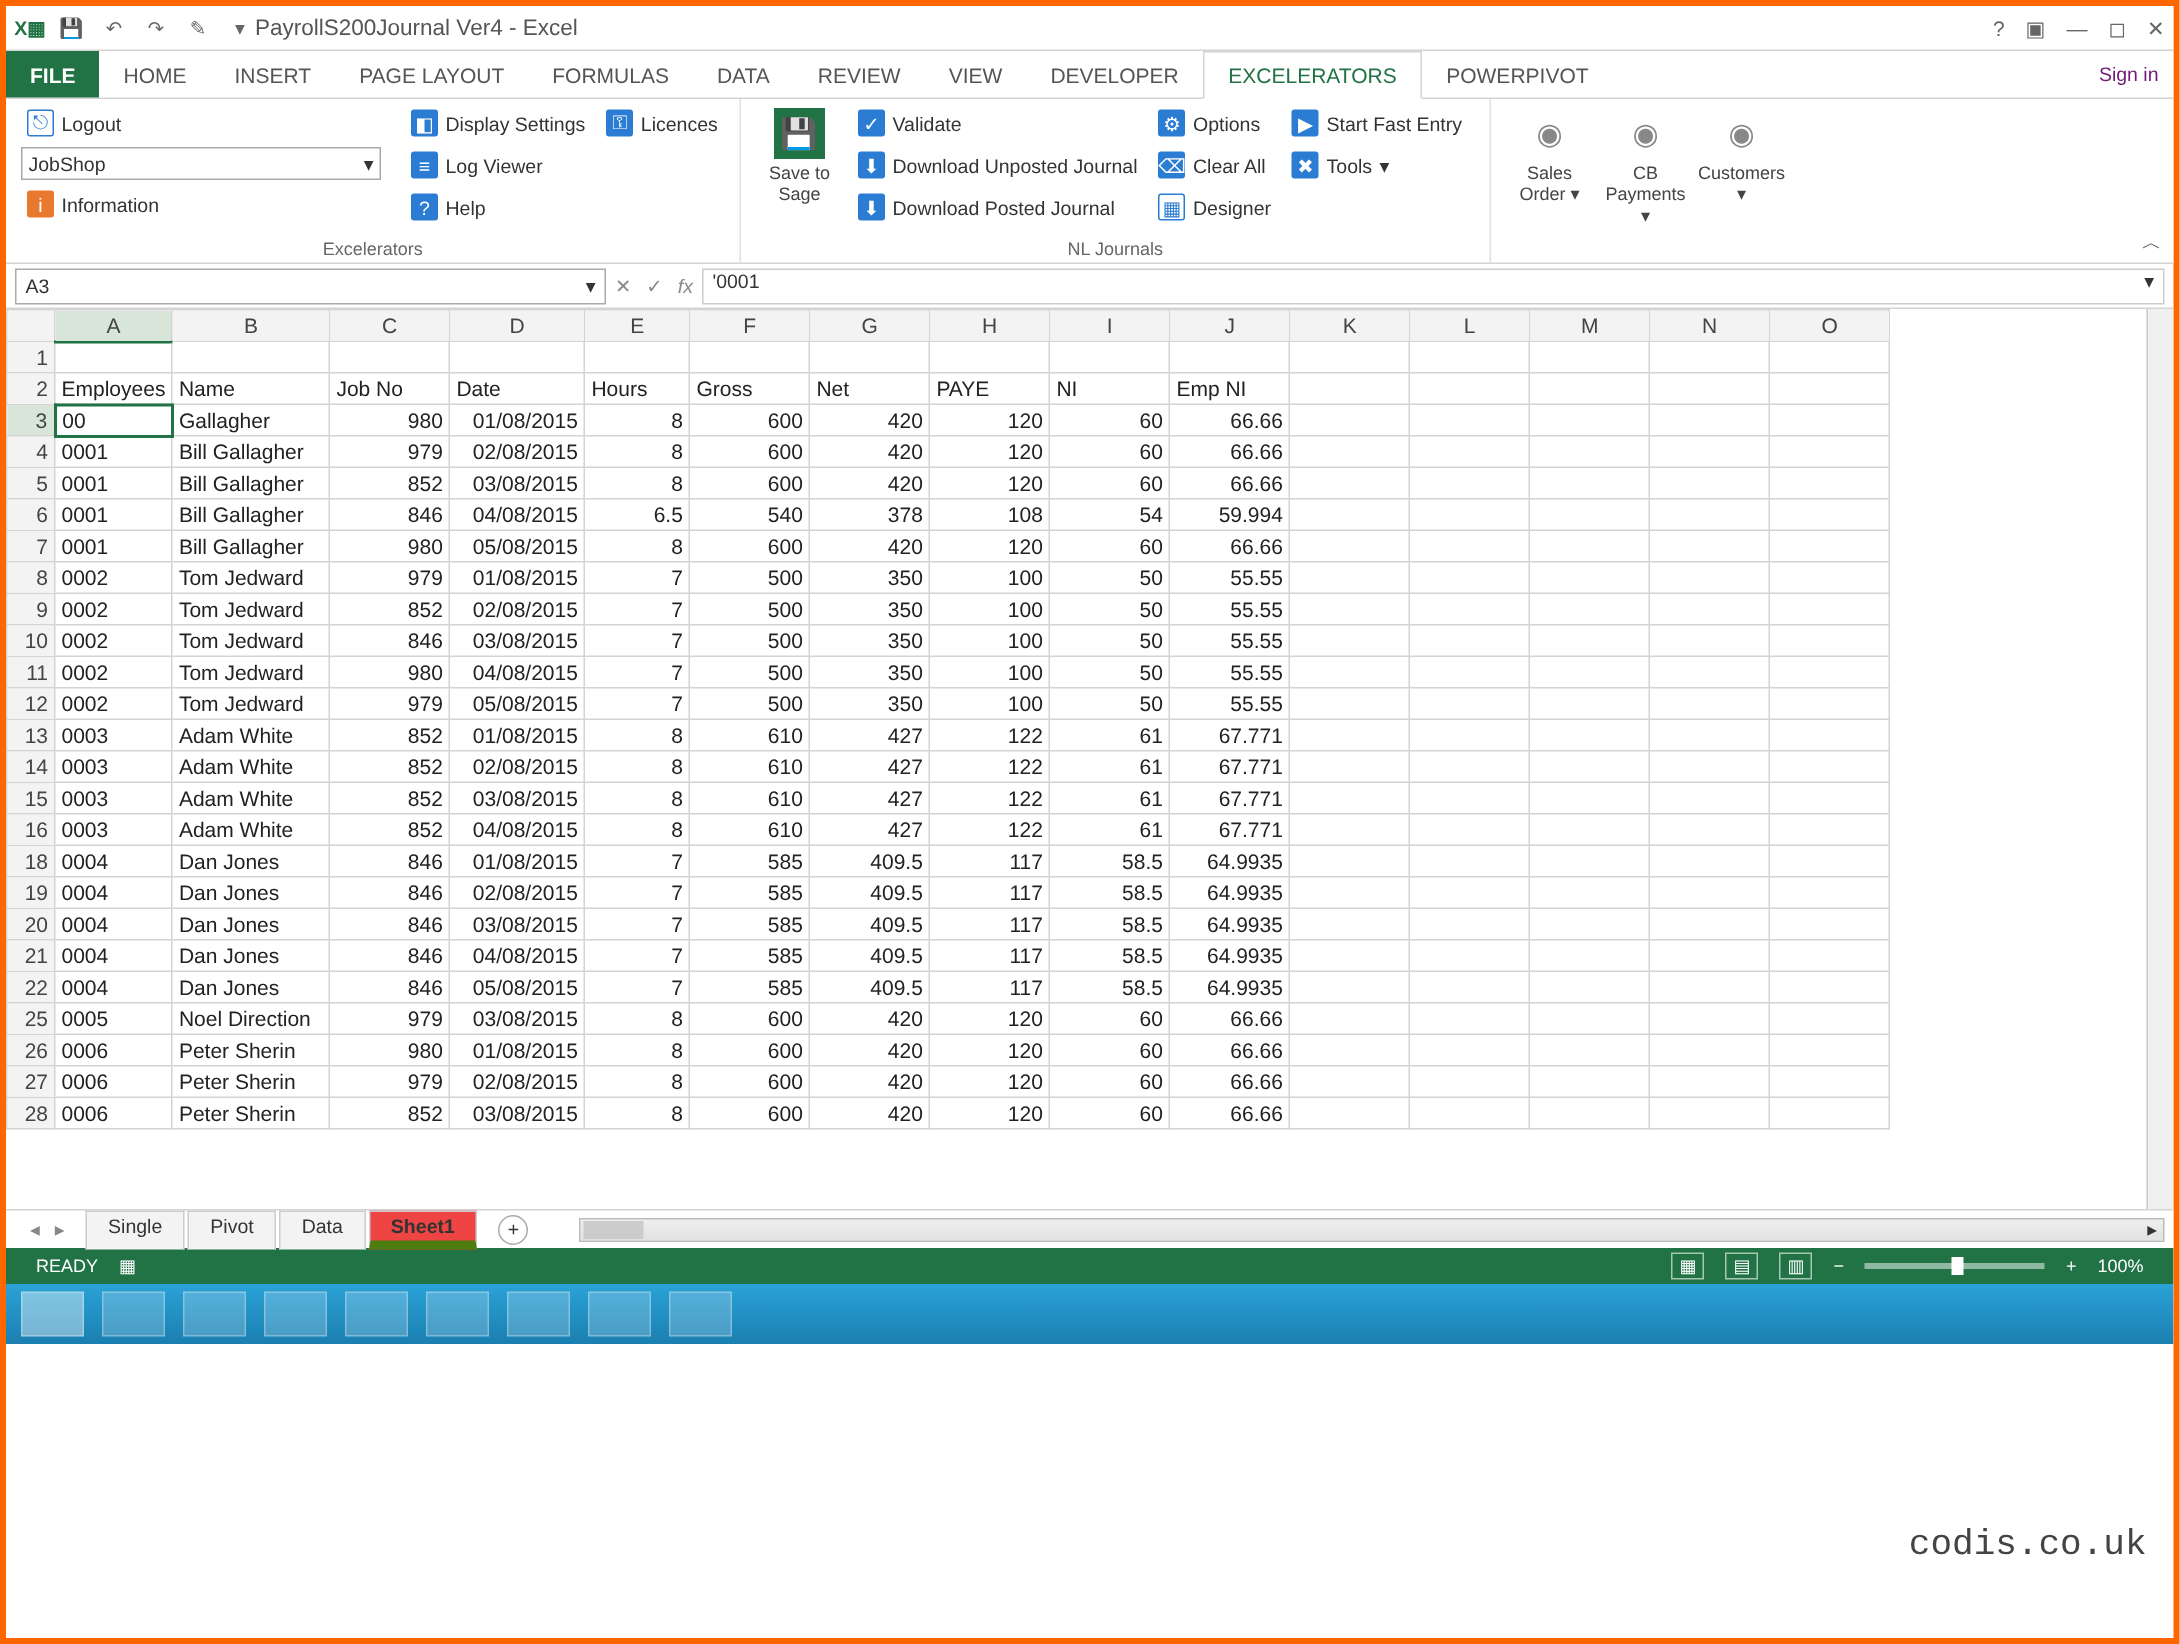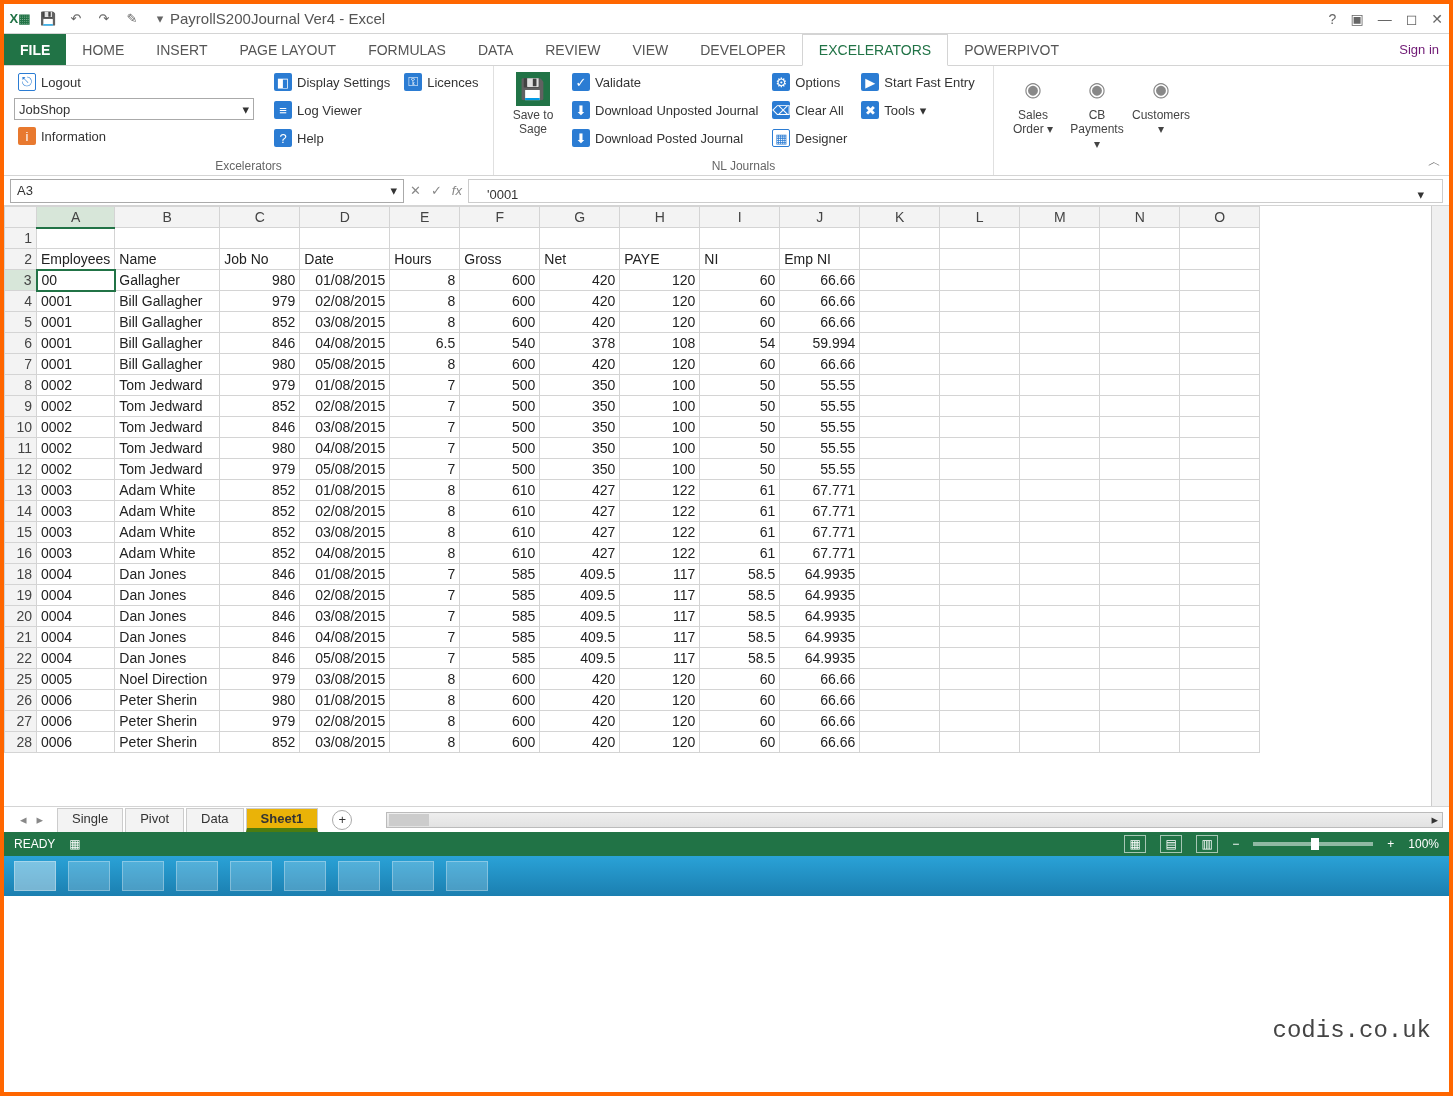--- a/index.html
+++ b/index.html
@@ -26,38 +26,38 @@
 .ricon.orange { background: #e8792f; color: #fff; }
 .ricon.border { border: 1px solid #2b7cd3; color: #2b7cd3; background: #fff; }
 .bigbtn { display: flex; flex-direction: column; align-items: center; justify-content: flex-start; width: 58px; cursor: pointer; padding: 2px; gap: 2px; }
 .bigbtn .bigicon { width: 34px; height: 34px; display: flex; align-items: center; justify-content: center; font-size: 20px; }
 .bigbtn .biglabel { text-align: center; font-size: 12px; line-height: 1.2; color: #444; }
 .combo { width: 240px; height: 22px; border: 1px solid #aaa; background: #fff; display: flex; align-items: center; padding: 0 4px; justify-content: space-between; }
 .ribbon-collapse { position: absolute; right: 8px; bottom: 4px; color: #666; cursor: pointer; }
 .formula-bar { height: 30px; display: flex; align-items: center; border-bottom: 1px solid #d4d4d4; padding: 4px 6px; gap: 6px; }
 .namebox { width: 394px; height: 24px; border: 1px solid #aaa; display: flex; align-items: center; padding: 0 6px; justify-content: space-between; background: #fff; }
 .fx-controls { display: flex; gap: 10px; align-items: center; color: #888; }
-.fx-input { flex: 1; height: 24px; border: 1px solid #ccc; padding: 0 18px; display: flex; align-items: flex-end; justify-content: space-between; }
+.fx-input { flex: 1; height: 24px; border: 1px solid #ccc; padding: 0 6px; display: flex; align-items: flex-start; justify-content: space-between; }
 .grid-area { height: 600px; overflow: hidden; position: relative; }
 .grid { border-collapse: collapse; table-layout: fixed; }
 .grid th, .grid td { border: 1px solid #d4d4d4; height: 21px; padding: 0 4px; font-size: 14px; color: #222; background: #fff; white-space: nowrap; overflow: hidden; }
 .grid th { background: #f3f3f3; font-weight: 400; text-align: center; color: #444; position: relative; }
 .grid th.rowh { width: 32px; text-align: right; padding-right: 4px; }
 .grid th.active-col { background: #d7e6d9; border-bottom: 2px solid #217346; }
 .grid th.active-row { background: #d7e6d9; border-right: 2px solid #217346; }
 .grid td.active-cell { outline: 2px solid #217346; outline-offset: -1px; }
 .grid td.num { text-align: right; }
 .sheet-tabs { height: 26px; display: flex; align-items: center; border-top: 1px solid #d4d4d4; background: #fff; padding: 0 6px; gap: 4px; }
 .sheet-tabs .nav { display: flex; gap: 10px; color: #888; padding: 0 10px; }
 .sheet-tabs .sheet { padding: 2px 14px; border: 1px solid #ccc; border-bottom: none; background: #f3f3f3; cursor: pointer; font-size: 13px; }
-.sheet-tabs .sheet.active { background: #eab308; border-bottom: 4px solid #4d7c0f; font-weight: 600; }
+.sheet-tabs .sheet.active { background: #ef4444; border-bottom: 6px solid #4d7c0f; font-weight: 600; }
 .sheet-tabs .addsheet { width: 20px; height: 20px; border: 1px solid #aaa; border-radius: 50%; display: flex; align-items: center; justify-content: center; margin-left: 10px; cursor: pointer; }
 .sheet-tabs .hscroll { flex: 1; margin-left: 30px; height: 16px; background: linear-gradient(#eee,#e2e2e2); border: 1px solid #bbb; position: relative; }
 .sheet-tabs .hscroll .thumb { position: absolute; left: 2px; top: 1px; width: 40px; height: 12px; background: #ccc; }
-.statusbar { height: 24px; background: #217346; color: #fff; display: flex; align-items: center; padding: 0 10px; font-size: 12px; }
+.statusbar { height: 24px; background: #217346; color: #fff; display: flex; align-items: center; padding: 0 20px; font-size: 12px; }
 .statusbar .right { margin-left: auto; display: flex; align-items: center; gap: 14px; }
 .statusbar .viewbtn { width: 22px; height: 18px; border: 1px solid rgba(255,255,255,0.6); display: flex; align-items: center; justify-content: center; }
 .statusbar .zoom-slider { width: 120px; height: 4px; background: rgba(255,255,255,0.5); position: relative; }
 .statusbar .zoom-slider .knob { position: absolute; left: 58px; top: -4px; width: 8px; height: 12px; background: #fff; }
 .taskbar { height: 40px; background: linear-gradient(#2aa2d7,#1b7fb0); display: flex; align-items: center; padding: 0 10px; gap: 12px; }
 .taskbar .tb-item { width: 42px; height: 30px; background: rgba(255,255,255,0.2); border: 1px solid rgba(255,255,255,0.3); }
 .watermark { position: absolute; right: 18px; bottom: 48px; font-size: 24px; color: #444; font-family: Liberation Mono, monospace; }
 .vscroll { position: absolute; right: 0; top: 0; width: 18px; bottom: 0; background: #f0f0f0; border-left: 1px solid #ccc; }
 </style>
 </head>

